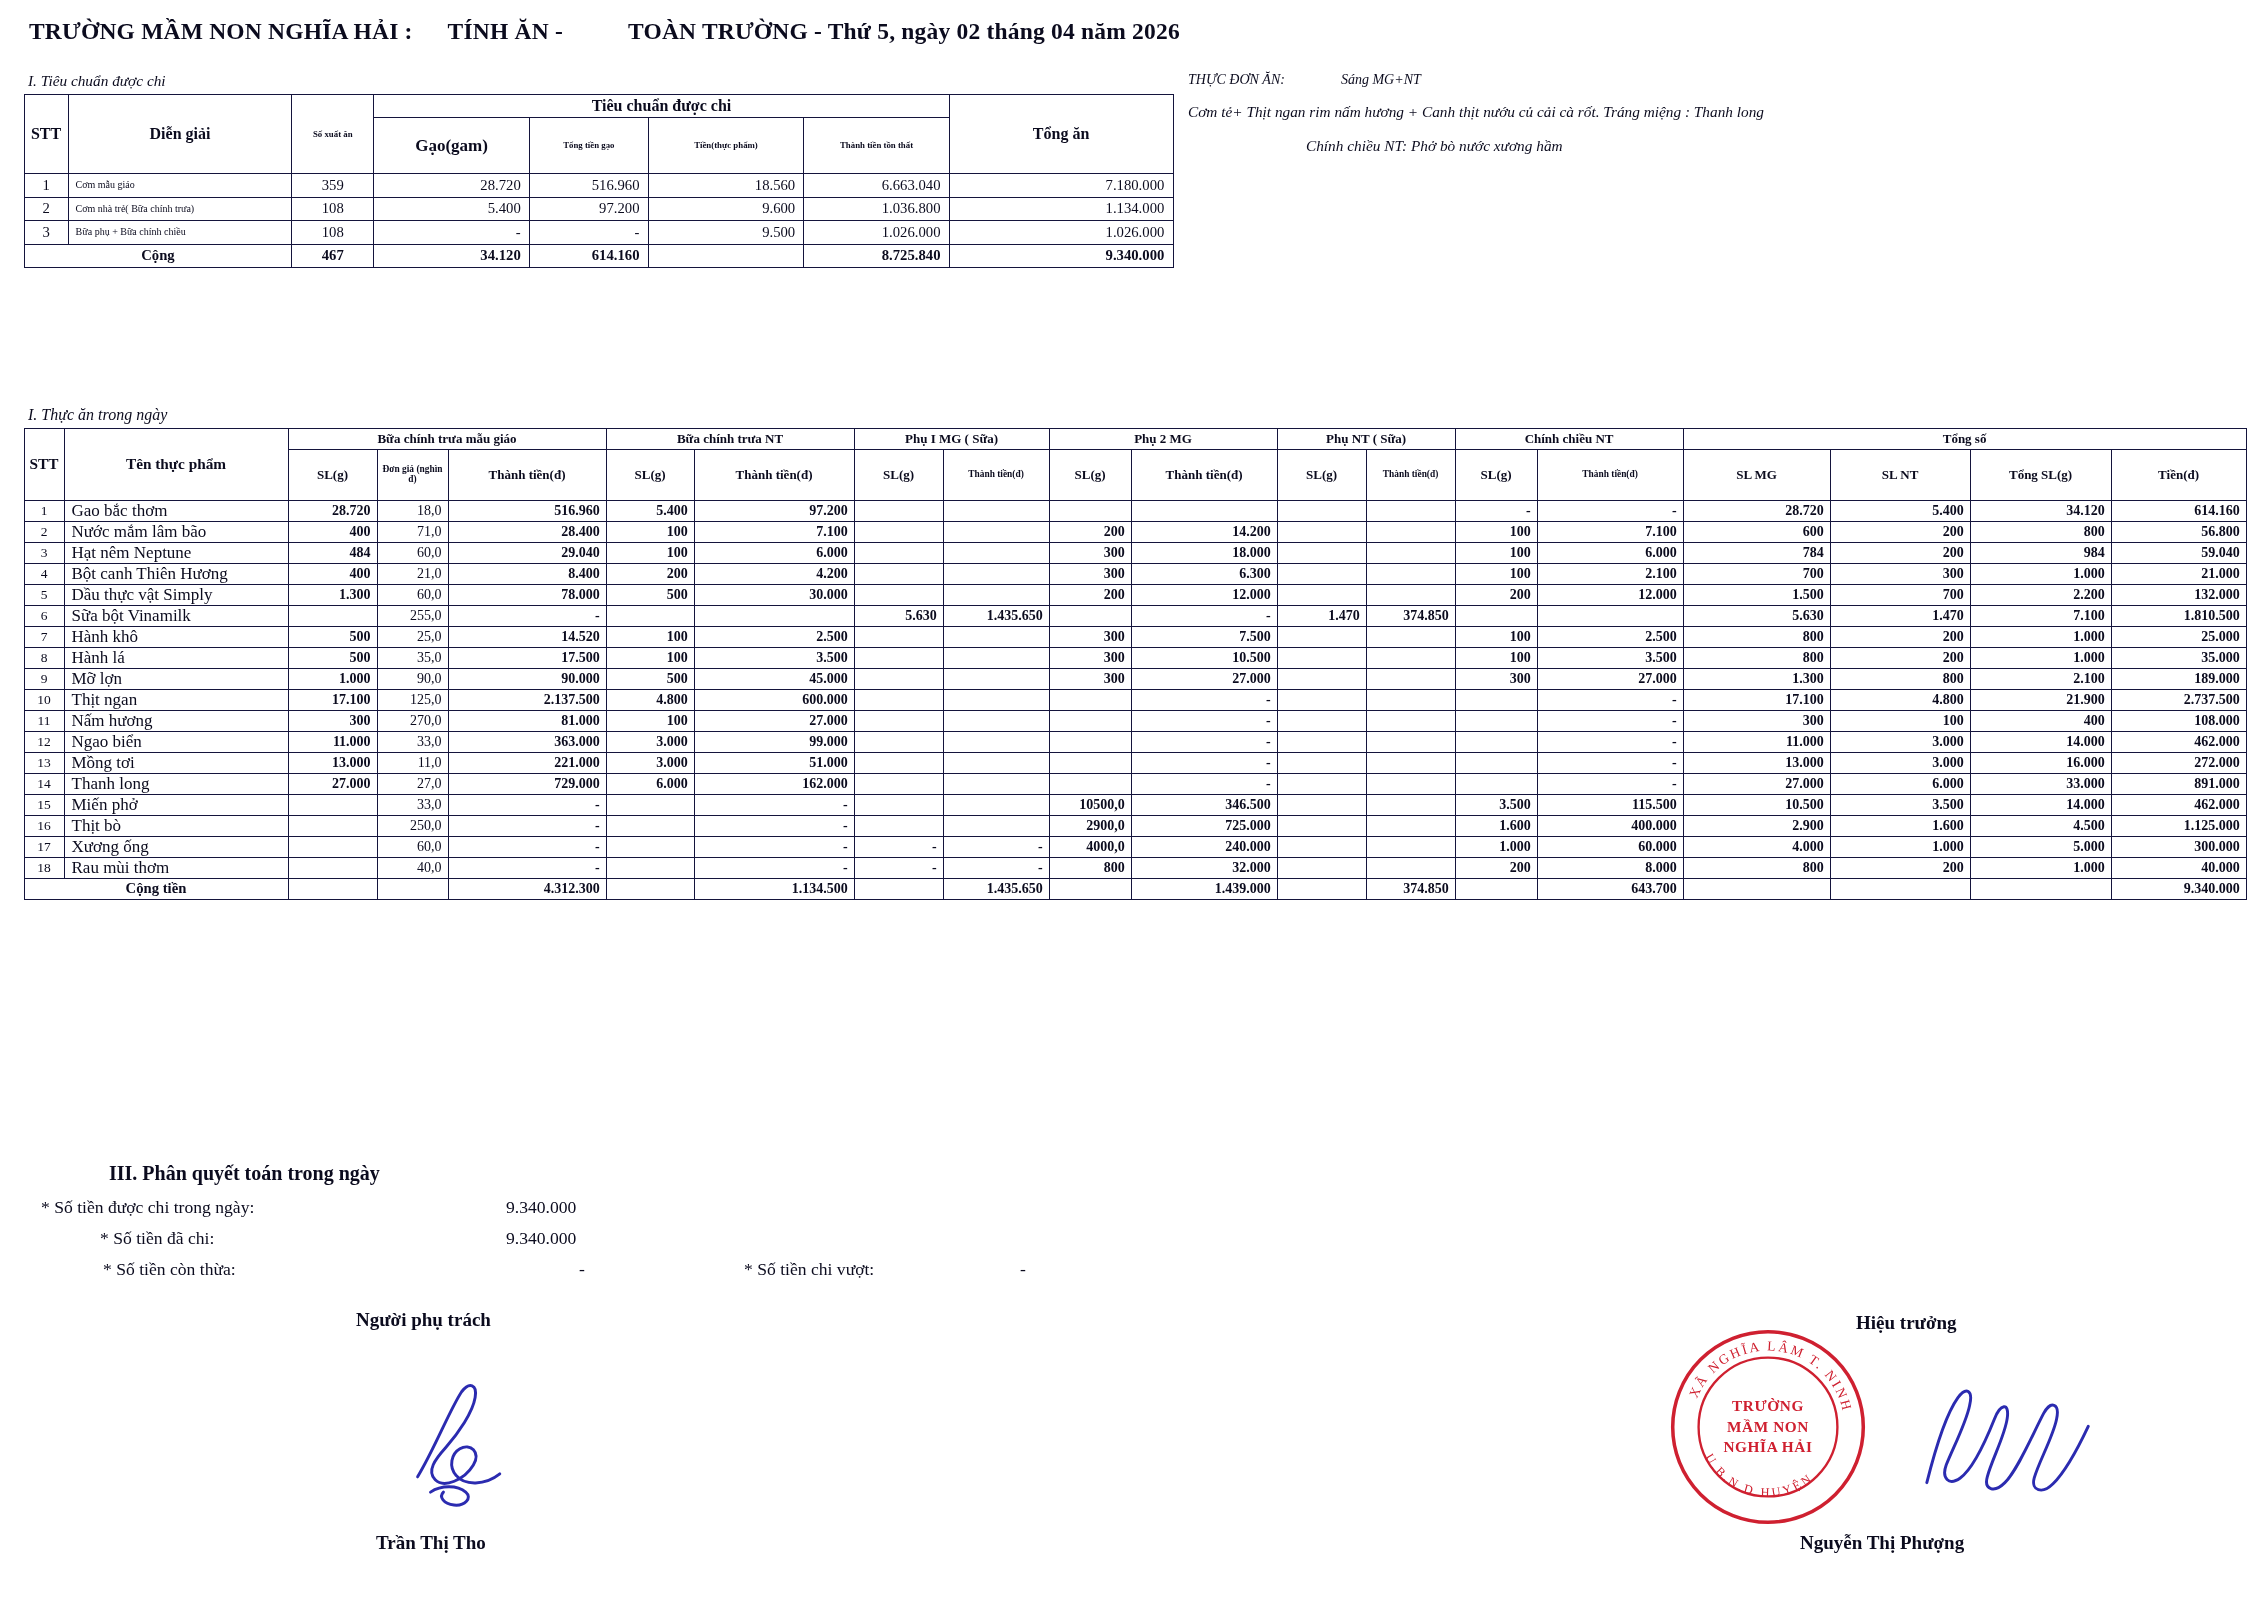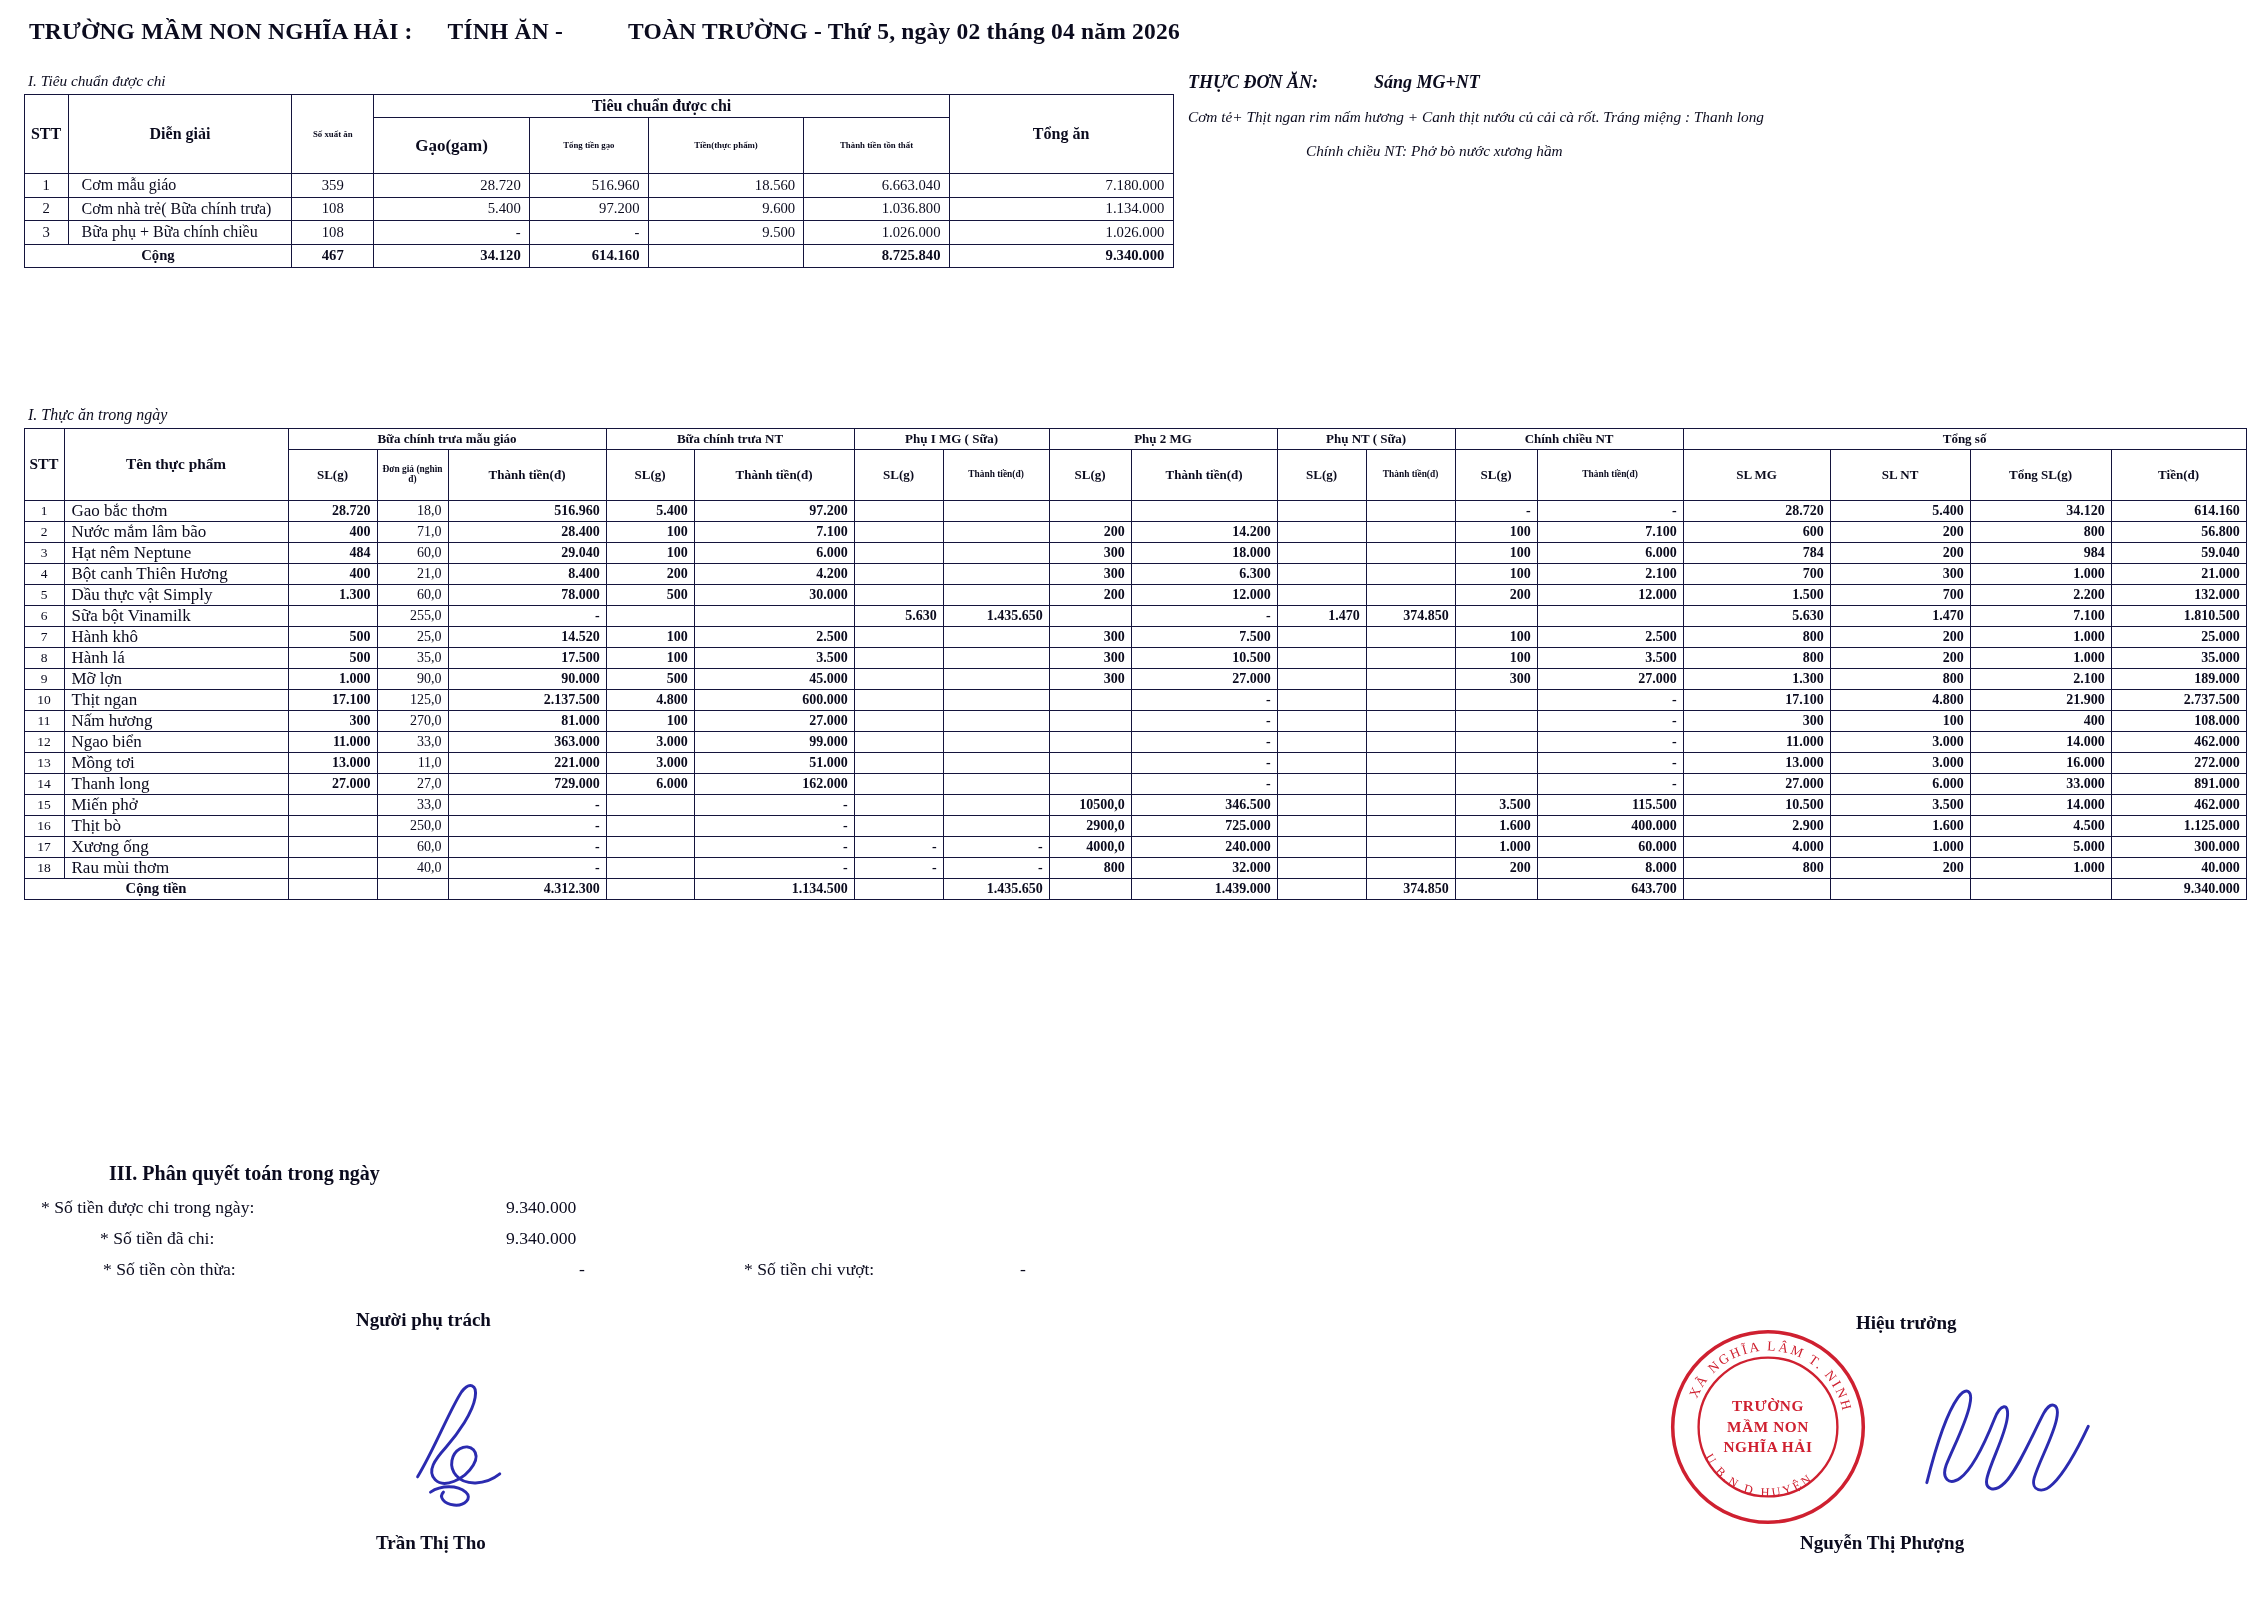--- a/index.html
+++ b/index.html
@@ -69,38 +69,38 @@
   .t1 {
     position: absolute;
     left: 23.5px;
     top: 94px;
     width: 1150px;
   }
   .t1 td, .t1 th { height: 22.4px; }
   .t1 .hdr { font-weight: bold; font-size: 16px; }
   .t1 .hdr-sm { font-weight: bold; font-size: 17px; }
   .t1 .hdr-xs { font-weight: bold; font-size: 8.8px; }
-  .t1 .lcell { text-align: left; padding-left: 13px; font-size: 16px; margin-top: 24px; }
+  .t1 .lcell { text-align: left; padding-left: 7px; font-size: 10px; margin-top: 24px; }
   .t1 .num { text-align: right; padding-right: 8.2px; }
   .t1 .center { text-align: center; }
   .t1 .tall { height: 56px; }
   .t1 .bold { font-weight: bold; }
 
   
   .menu-block {
     position: absolute;
     left: 1188px;
     top: 72px;
     width: 1035px;
     font-size: 16px;
   }
   .menu-title {
     font-style: italic;
-    font-weight: bold;
-    font-size: 18px;
+    font-weight: normal;
+    font-size: 14px;
   }
   .menu-title .mt-sp { display:inline-block; width: 56px; }
   .menu-line {
     font-style: italic;
     margin-top: 15.3px;
     font-size: 15.3px;
   }
   .menu-line.indent1 { margin-left: 0px; }
   .menu-line.indent2 { margin-left: 165px; }
   .menu-line.indent3 { margin-left: 118px; }

